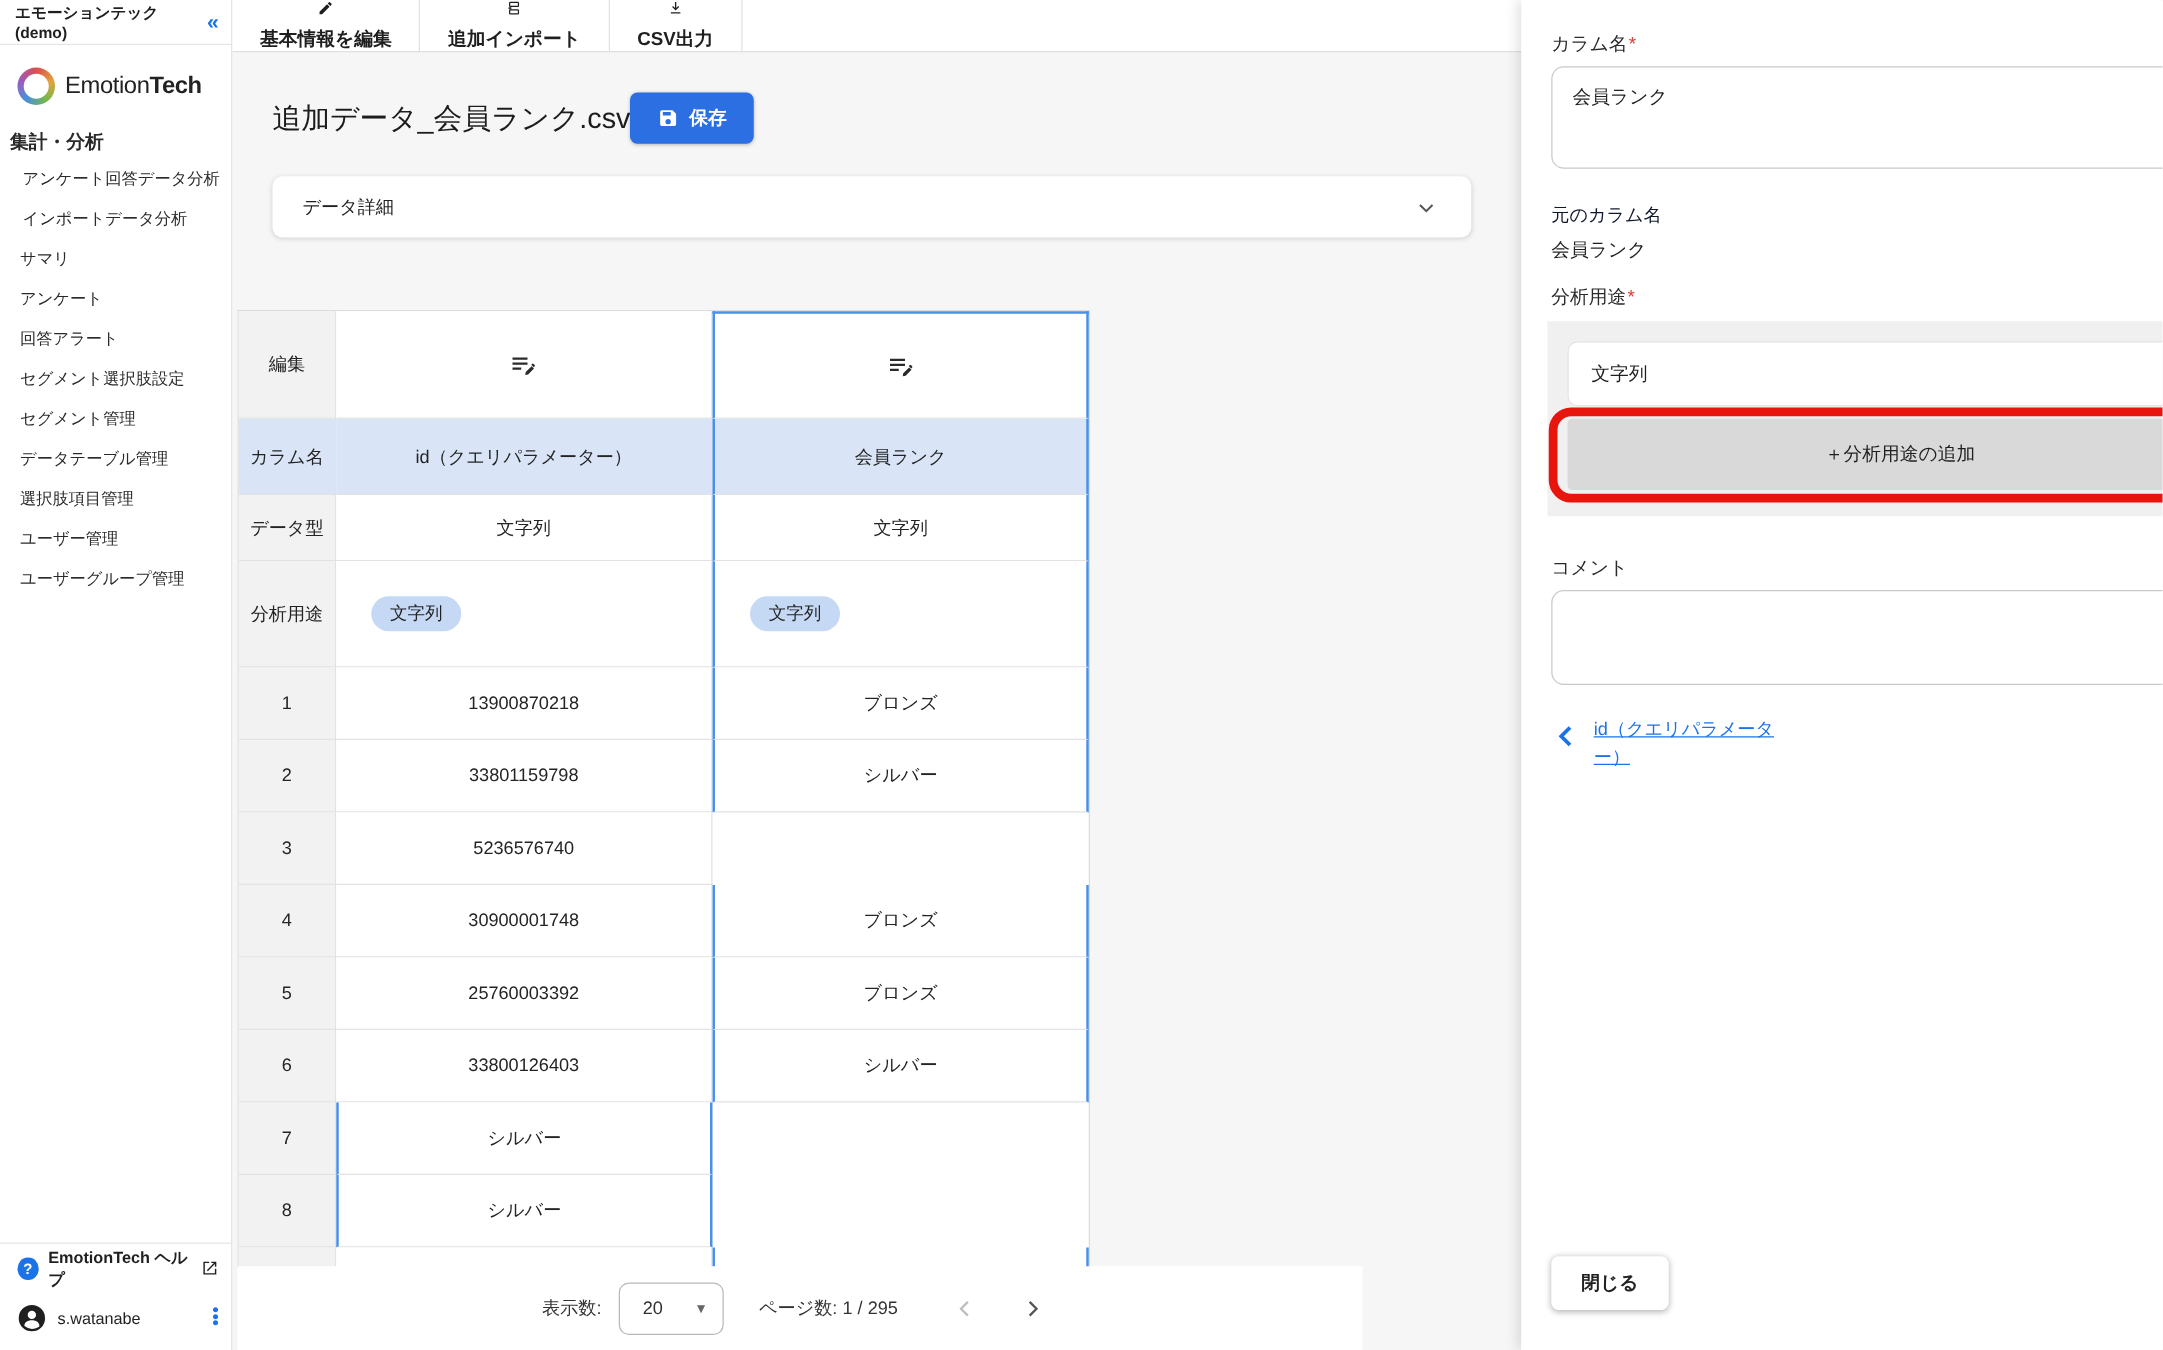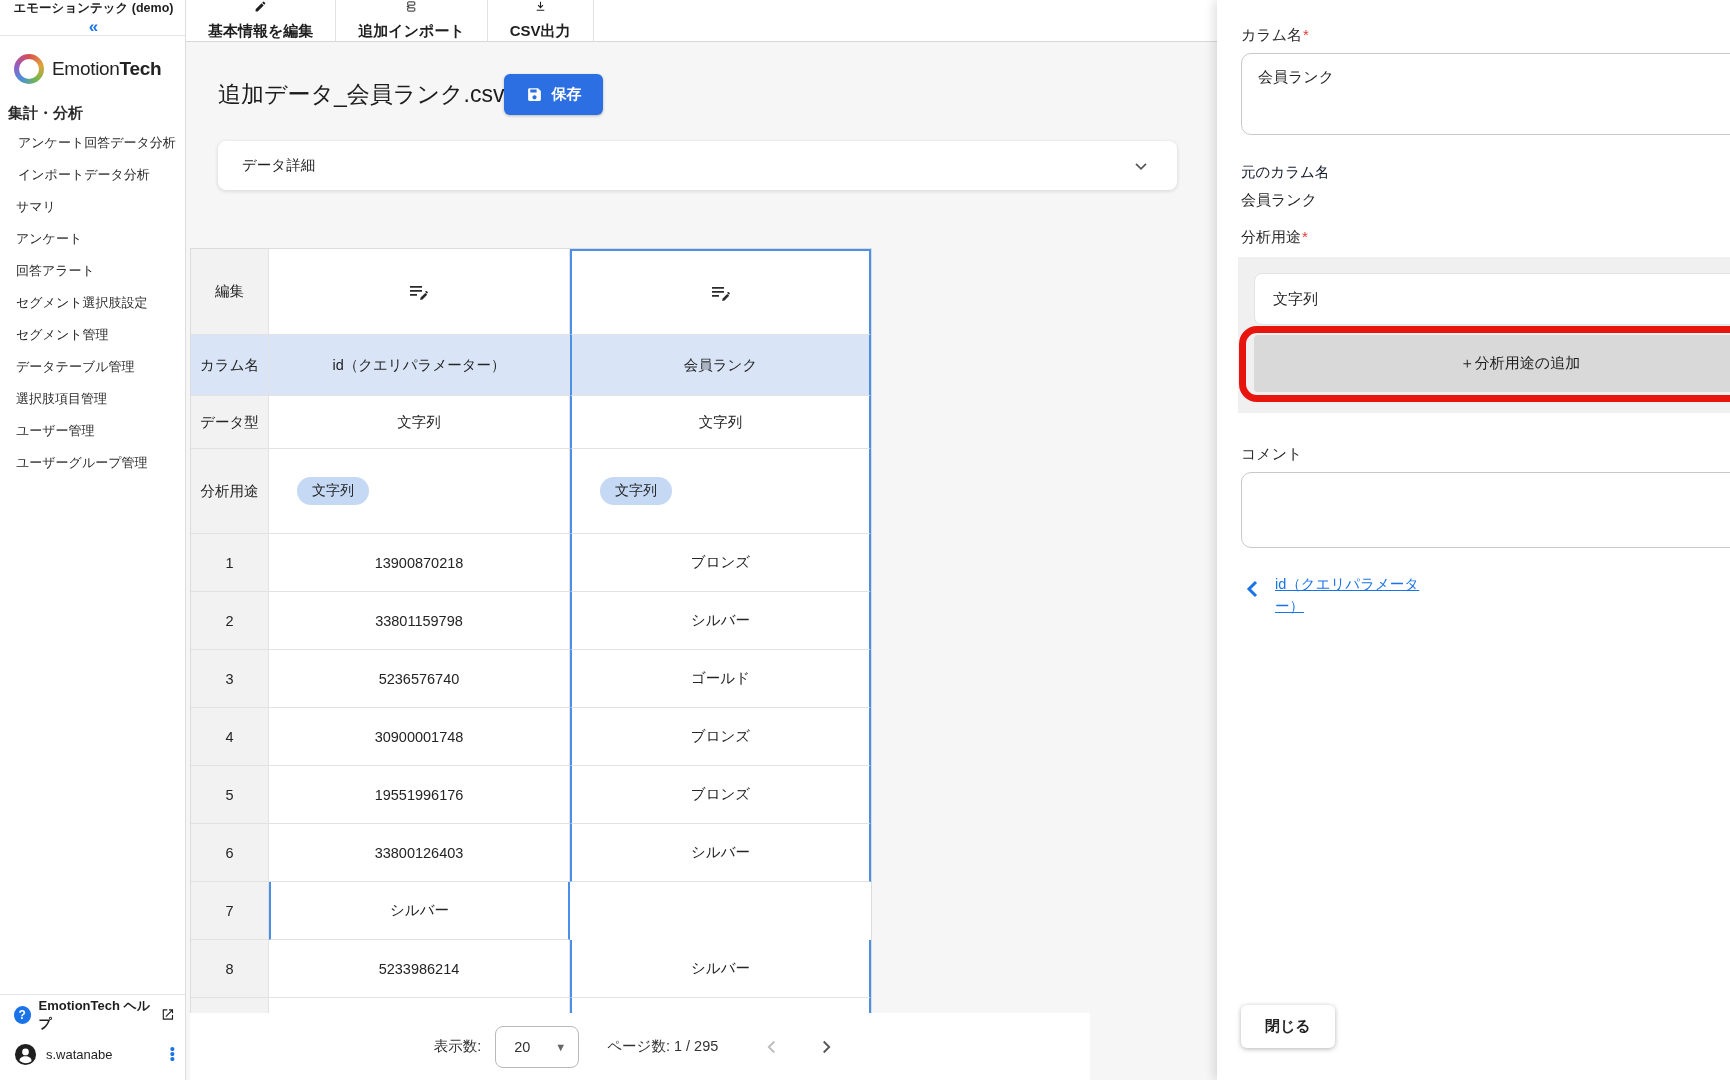--- a/index.html
+++ b/index.html
@@ -11,21 +11,21 @@
 
   
   .sidebar {
     position: absolute; left: 0; top: 0; width: 186px; height: 1080px;
     background: #fff; border-right: 1px solid #ddd;
     display: flex; flex-direction: column;
   }
   .ws-header {
     height: 36px; border-bottom: 1px solid #e6e6e6;
     display: flex; align-items: center; justify-content: space-between;
-    padding: 0 10px 0 12px; font-size: 12.5px; font-weight: bold; flex-direction: column;
+    padding: 0 10px 0 12px; font-size: 12.5px; font-weight: bold;
   }
   .collapse-btn { color: #1a73e8; font-size: 17px; font-weight: bold; cursor: pointer; line-height: 1; }
   .logo-row { display: flex; align-items: center; gap: 8px; padding: 18px 0 14px 14px; }
   .logo-ring {
     width: 30px; height: 30px; border-radius: 50%;
     background: conic-gradient(#d94f4f, #e2a23c, #76b84a, #4a90d9, #9a5bbf, #d94f4f);
     position: relative;
   }
   .logo-ring::after {
     content: ""; position: absolute; inset: 5px; border-radius: 50%; background: #fff;
@@ -306,44 +306,42 @@
       <div class="cell dat sel">ブロンズ</div>
     </div>
     <div class="trow r-data">
       <div class="cell lab">2</div>
       <div class="cell dat">33801159798</div>
       <div class="cell dat sel">シルバー</div>
     </div>
     <div class="trow r-data">
       <div class="cell lab">3</div>
       <div class="cell dat">5236576740</div>
-      <div class="cell dat sel">ゴールド</div>
     </div>
     <div class="trow r-data">
       <div class="cell lab">4</div>
       <div class="cell dat">30900001748</div>
       <div class="cell dat sel">ブロンズ</div>
     </div>
     <div class="trow r-data">
       <div class="cell lab">5</div>
-      <div class="cell dat">19551996176</div>
+      <div class="cell dat">25760003392</div>
       <div class="cell dat sel">ブロンズ</div>
     </div>
     <div class="trow r-data">
       <div class="cell lab">6</div>
       <div class="cell dat">33800126403</div>
       <div class="cell dat sel">シルバー</div>
     </div>
     <div class="trow r-data">
       <div class="cell lab">7</div>
       <div class="cell dat sel">シルバー</div>
     </div>
     <div class="trow r-data">
       <div class="cell lab">8</div>
-      <div class="cell dat">5233986214</div>
       <div class="cell dat sel">シルバー</div>
     </div>
     <div class="trow r-partial">
       <div class="cell lab"></div>
       <div class="cell dat"></div>
       <div class="cell dat sel"></div>
     </div>
   </div>
 
   <div class="pagination">

